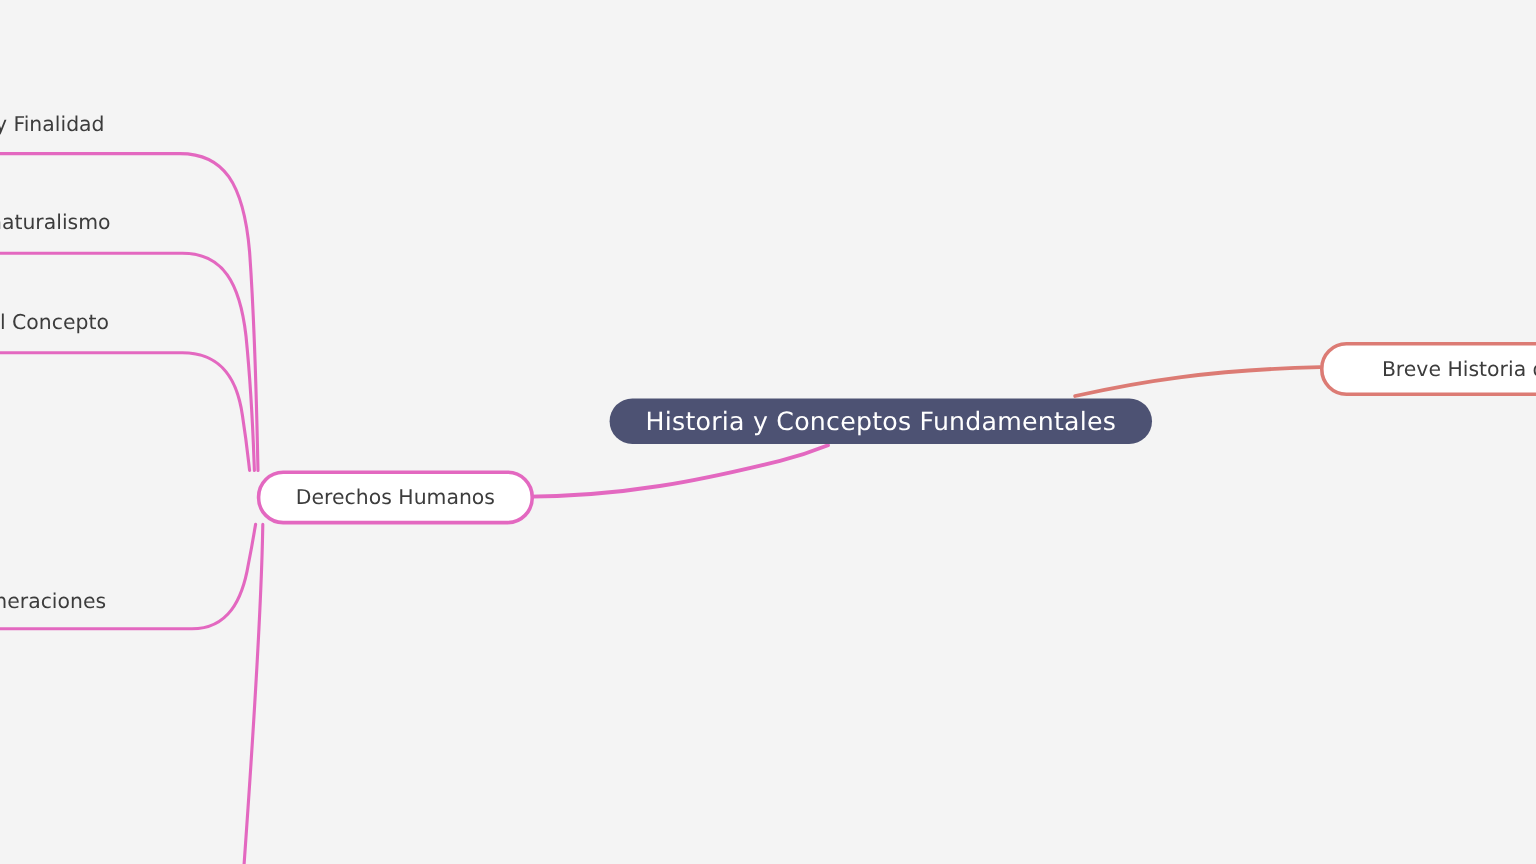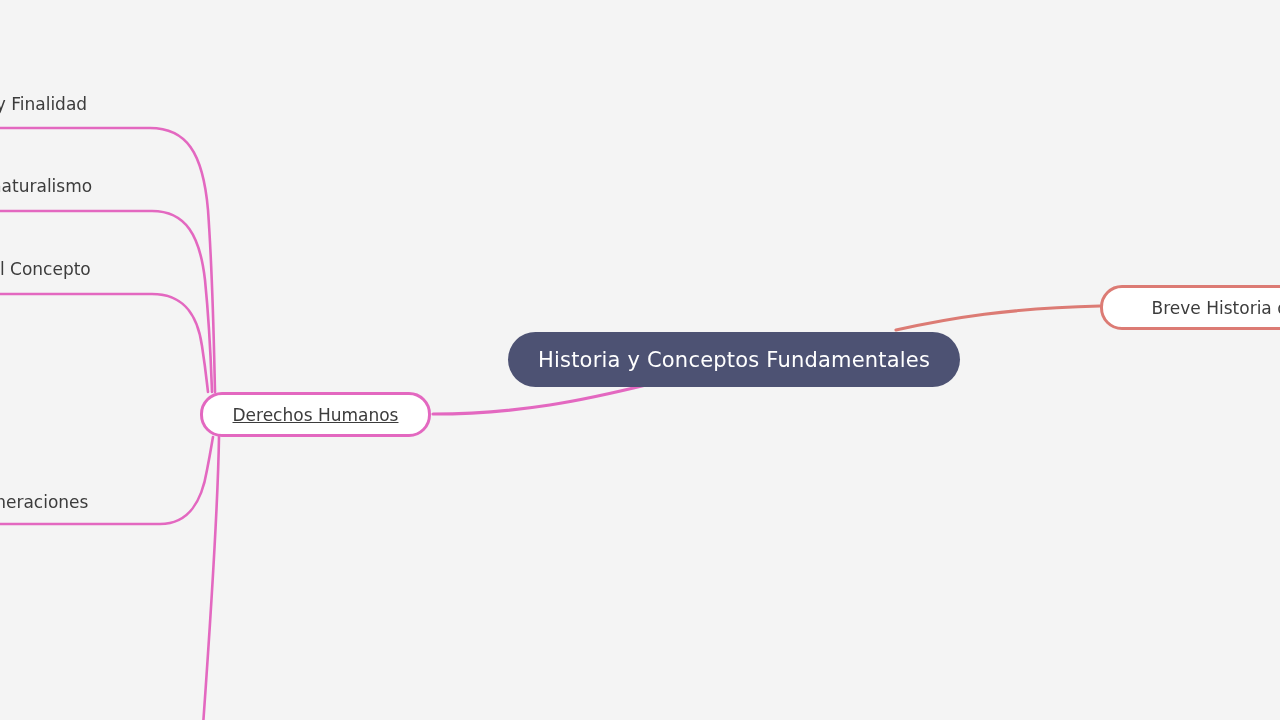--- a/index.html
+++ b/index.html
@@ -38,41 +38,40 @@
     white-space: nowrap;
   }
   
   .node-root {
     background: #4d5273;
     color: #ffffff;
     border-radius: 28px;
     font-size: 21px;
     letter-spacing: 0.2px;
     padding: 0 30px;
-    height: 55px;
+    height: 38px;
     left: 508px;
     top: 332px;
   }
   
   .node-branch {
     background: #ffffff;
     border-style: solid;
     border-width: 3px;
     border-radius: 22px;
     color: #3c3c3c;
     font-size: 17px;
     height: 45px;
     padding: 0 22px;
   }
   .node-dh {
-    left: 200px;
+    left: 214px;
     top: 392px;
     border-color: #e368c0;
     width: 231px;
-    text-decoration: underline;
   }
   .node-historia {
     left: 1100px;
     top: 285px;
     border-color: #dc7b74;
     width: 250px;
   }
   
   .leaf-label {
     position: absolute;

